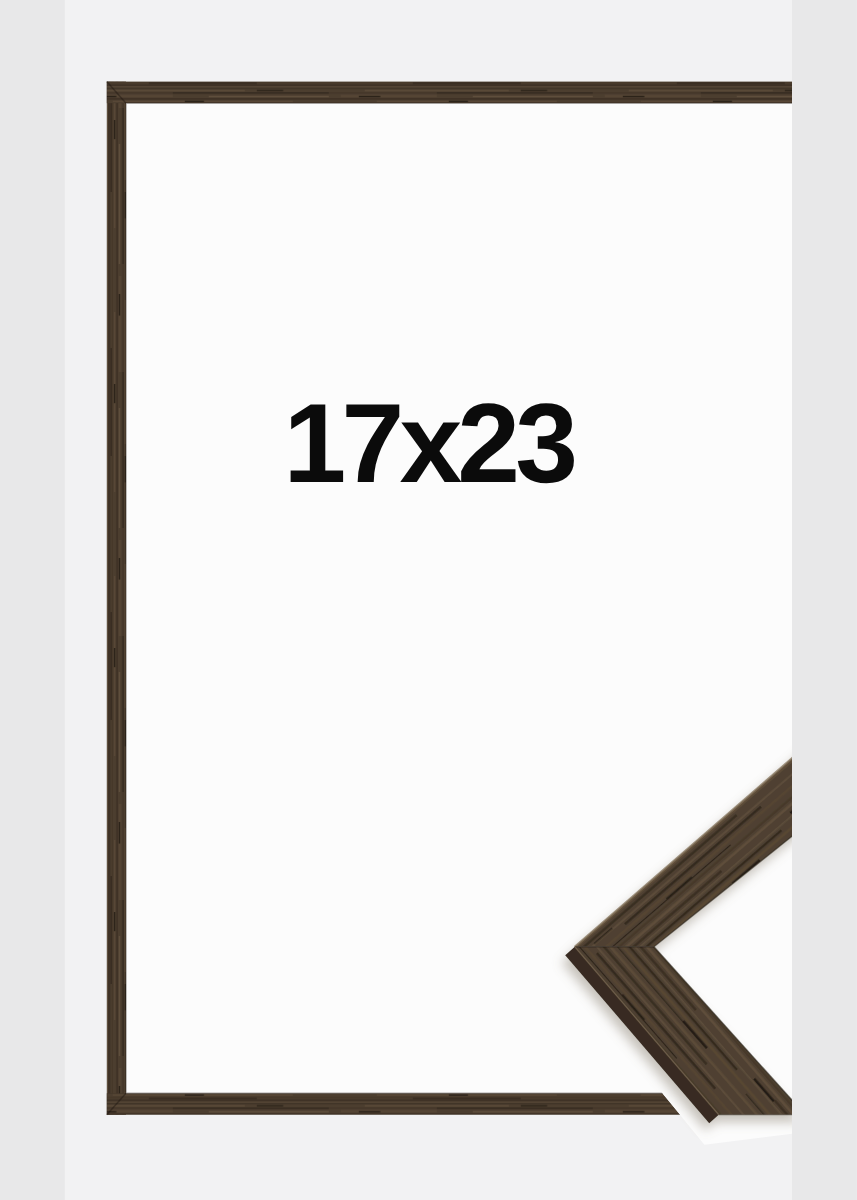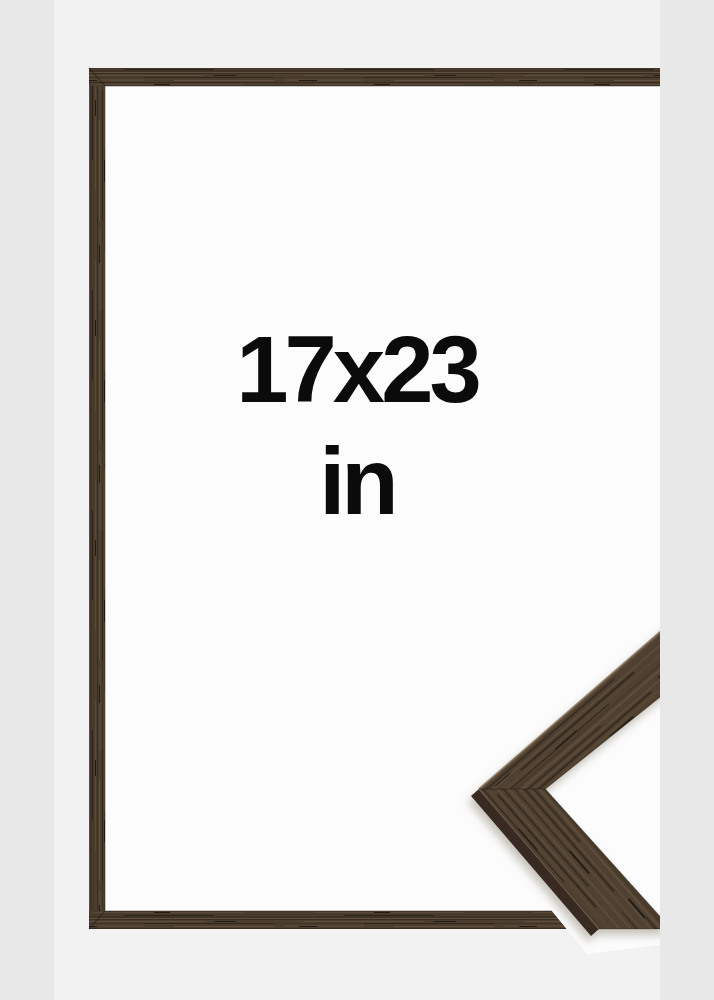--- a/index.html
+++ b/index.html
@@ -121,16 +121,15 @@
         <line x1="425" y1="789" x2="491" y2="789" stroke="#1c150e" stroke-width="1.2" opacity="0.45"></line>
         <line x1="425" y1="789" x2="545" y2="929" stroke="#6e5c48" stroke-width="1.2" opacity="0.8"></line>
         <line x1="682" y1="566" x2="682" y2="636" stroke="#241c13" stroke-width="1.5" opacity="0.45"></line>
         <line x1="545" y1="929" x2="617" y2="929" stroke="#241c13" stroke-width="1" opacity="0.35"></line>
       </g>
     </g>
   </svg>
 
   <div class="size-overlay">
     <span>17x23</span>
-    <span>in</span>
   </div>
 
 </div>
 
 </body></html>

